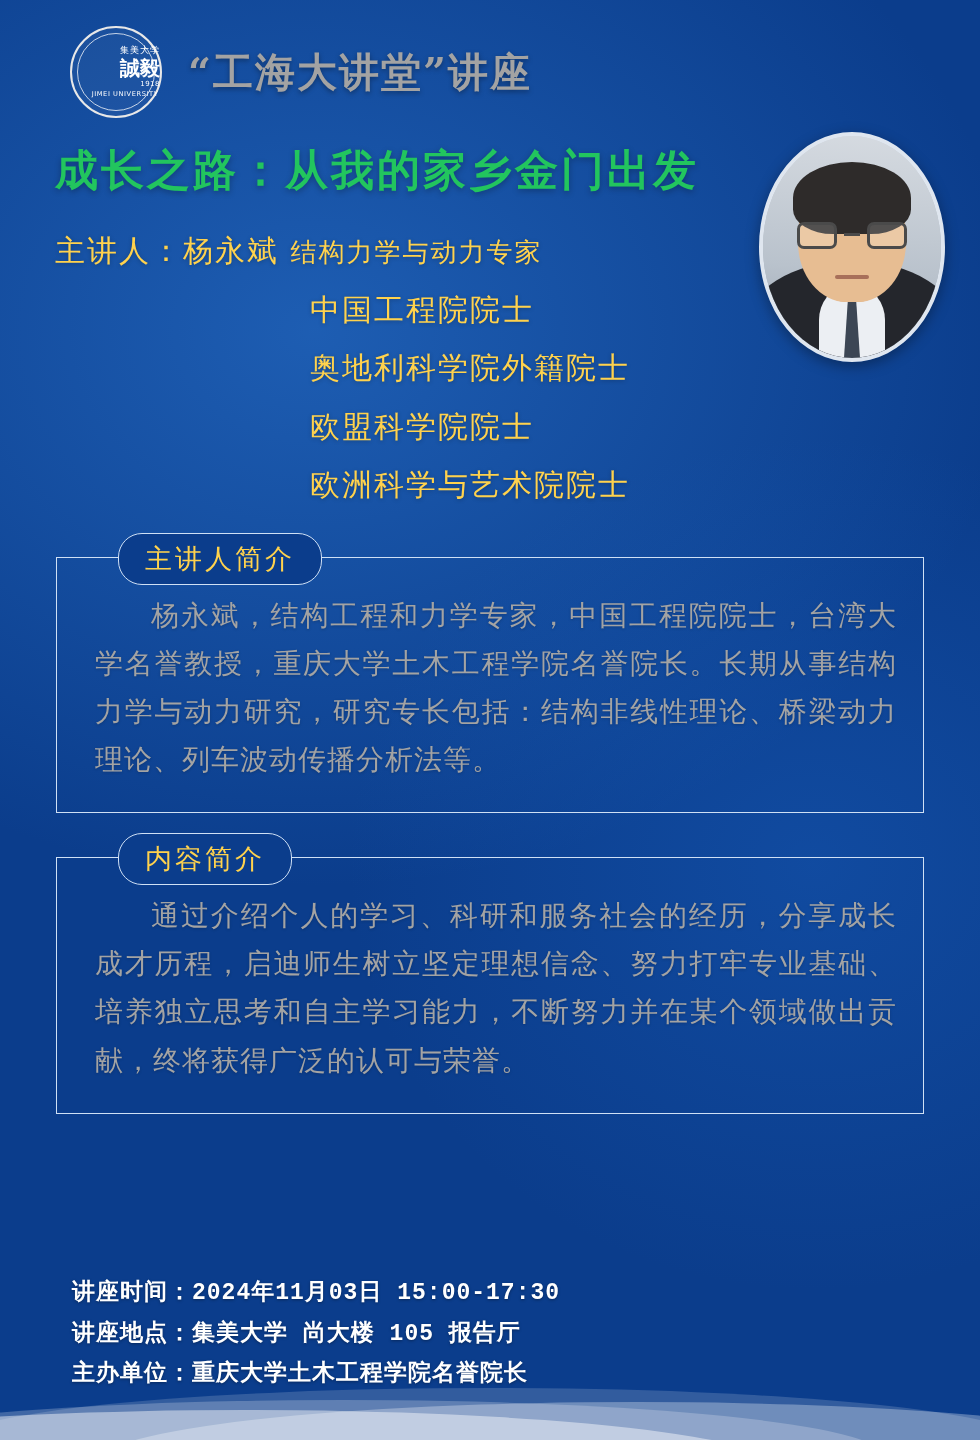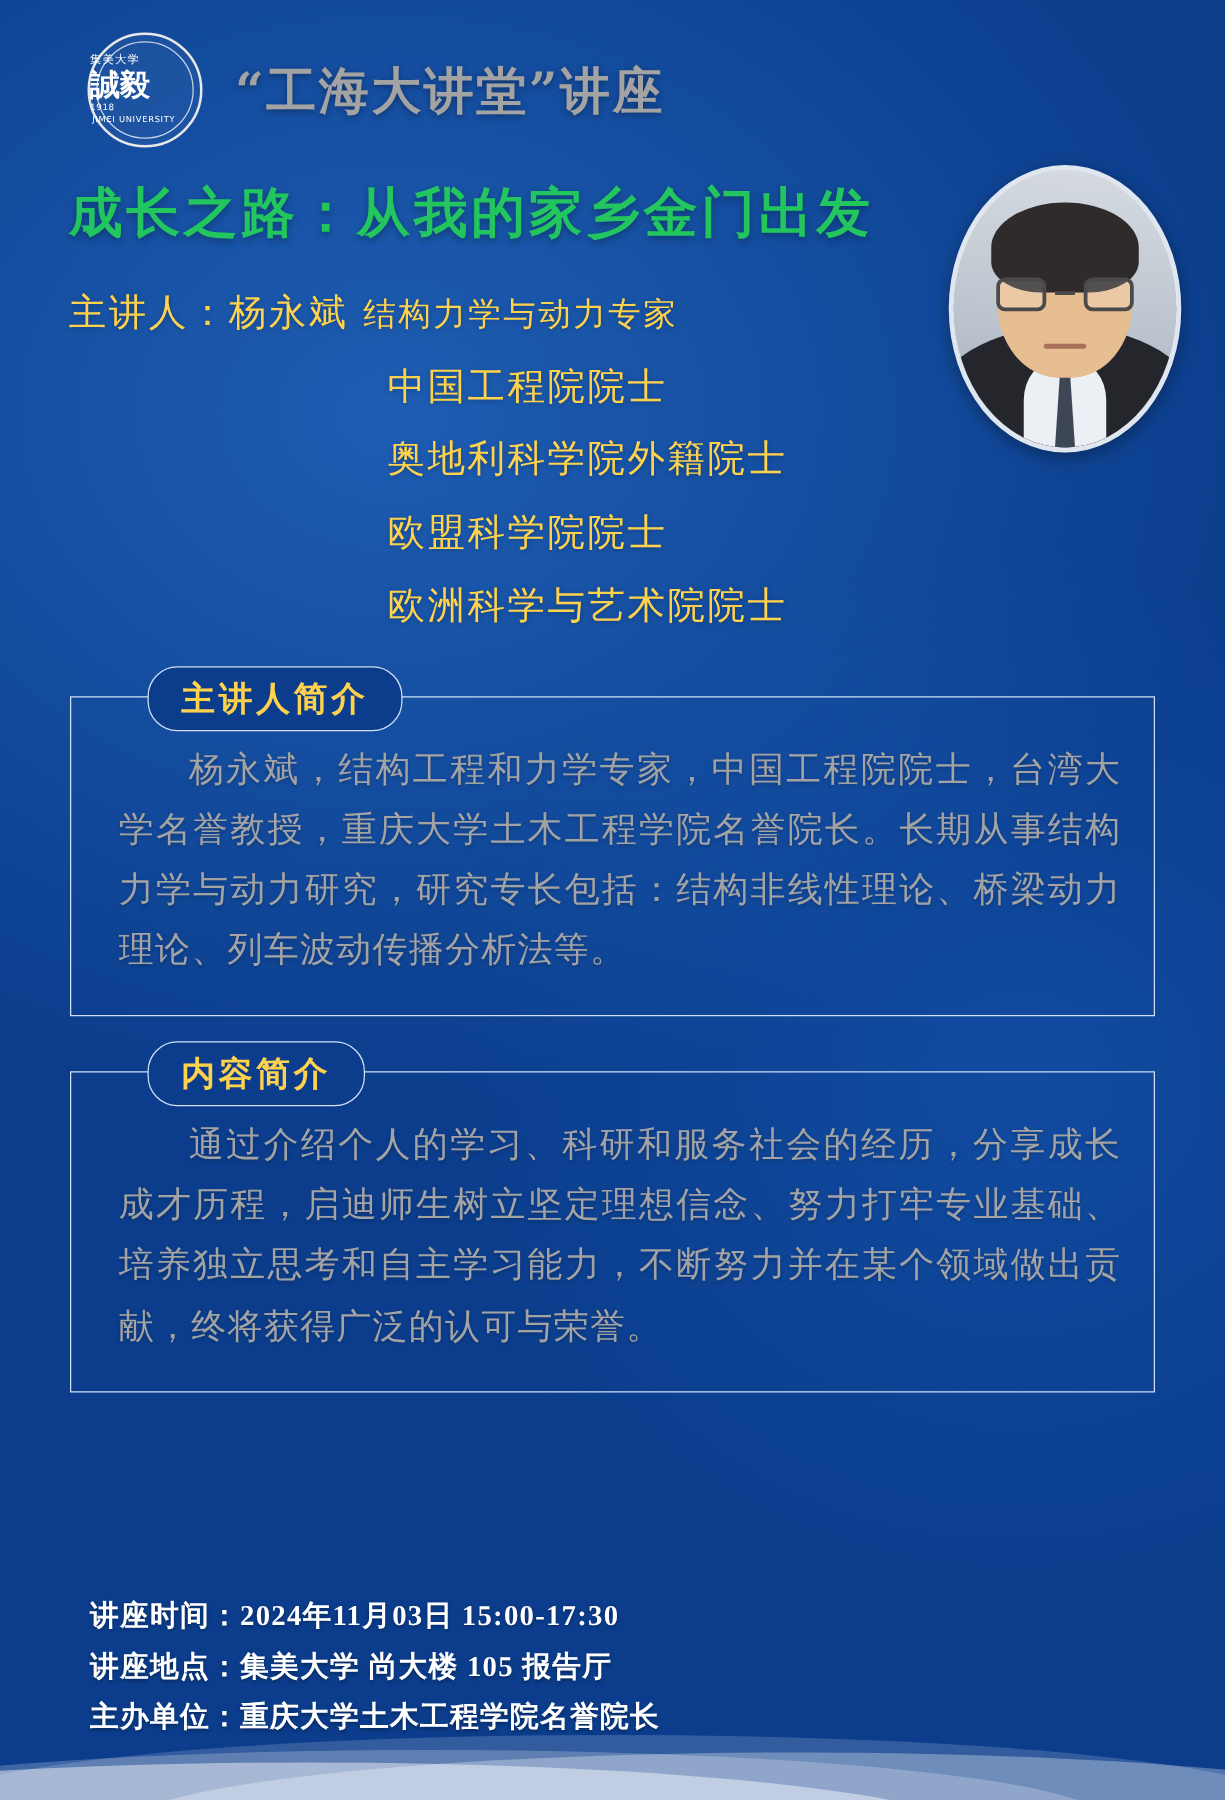--- a/index.html
+++ b/index.html
@@ -43,42 +43,42 @@
     position: relative;
     display: flex;
     align-items: center;
     padding: 26px 0 6px 70px;
   }
   .logo {
     width: 92px; height: 92px;
     border-radius: 50%;
     border: 2.5px solid #e8e8e8;
     display: flex; flex-direction: column;
-    align-items: flex-start; justify-content: center;
+    align-items: flex-end; justify-content: center;
     color: #ffffff;
     flex: 0 0 auto;
     position: relative;
     background: rgba(255,255,255,0.04);
   }
   .logo::after {
     content: "";
     position: absolute;
     inset: 5px;
     border-radius: 50%;
     border: 1px solid rgba(255,255,255,0.75);
   }
   .logo-cn {
     font-size: 9px;
     letter-spacing: 1px;
     line-height: 1.1;
     margin-bottom: 1px;
     font-family: "DejaVu Sans", sans-serif;
   }
   .logo-mark {
-    font-size: 24px;
+    font-size: 20px;
     line-height: 1;
     font-weight: bold;
     margin: 1px 0 2px;
     font-family: "DejaVu Serif", serif;
   }
   .logo-year {
     font-size: 7px;
     letter-spacing: .5px;
     font-family: "DejaVu Sans", sans-serif;
     margin-bottom: 2px;
@@ -225,21 +225,21 @@
   }
   .sec-label {
     position: absolute;
     top: -24px;
     left: 62px;
     background: #0b3d8c;
     border: 1.6px solid #cfe0f5;
     border-radius: 24px;
     color: #ffd24d;
     font-size: 27px;
-    font-weight: bold;
+    font-weight: normal;
     letter-spacing: 3px;
     padding: 7px 26px;
     font-family: "DejaVu Serif", "Liberation Serif", serif;
     z-index: 2;
   }
   .sec-text {
     color: #a3a3a3;
     font-size: 28px;
     line-height: 1.72;
     letter-spacing: 1px;
@@ -253,21 +253,21 @@
   
   .footer {
     position: absolute;
     left: 72px;
     bottom: 46px;
     color: #ffffff;
     font-size: 23px;
     line-height: 1.75;
     font-weight: bold;
     letter-spacing: 1px;
-    font-family: Liberation Serif, serif;
+    font-family: Liberation Mono, monospace;
     z-index: 3;
     text-shadow: 0 1px 3px rgba(0,0,0,0.35);
   }
   .footer .lbl { color: #ffffff; }
   .footer .val { color: #ffffff; }
 
   .waves {
     position: absolute;
     left: 0; right: 0; bottom: 0;
     height: 120px;

